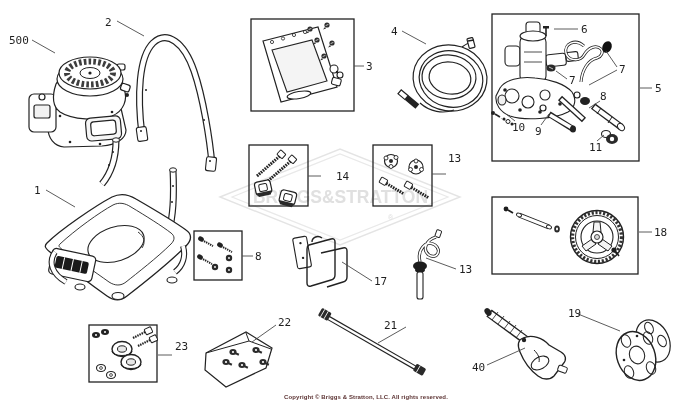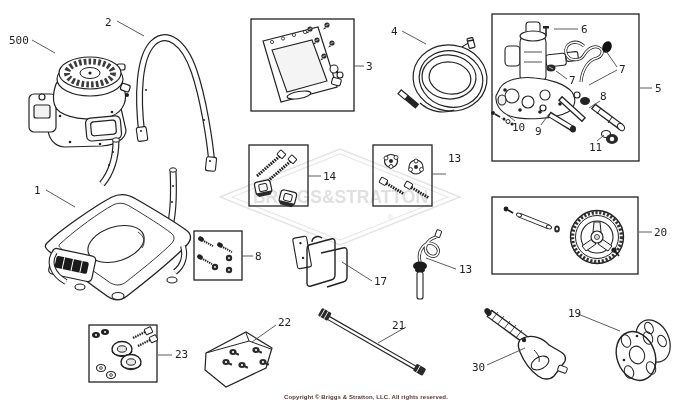--- a/index.html
+++ b/index.html
@@ -467,25 +467,25 @@
   <div class="callout" style="left:391px;top:26px">4</div>
   <div class="callout" style="left:655px;top:83px">5</div>
   <div class="callout" style="left:581px;top:24px">6</div>
   <div class="callout" style="left:569px;top:75px">7</div>
   <div class="callout" style="left:600px;top:91px">8</div>
   <div class="callout" style="left:535px;top:126px">9</div>
   <div class="callout" style="left:512px;top:122px">10</div>
   <div class="callout" style="left:589px;top:142px">11</div>
   <div class="callout" style="left:619px;top:64px">7</div>
   <div class="callout" style="left:448px;top:153px">13</div>
-  <div class="callout" style="left:323px;top:171px">14</div>
+  <div class="callout" style="left:336px;top:171px">14</div>
   <div class="callout" style="left:255px;top:251px">8</div>
   <div class="callout" style="left:374px;top:276px">17</div>
   <div class="callout" style="left:459px;top:264px">13</div>
-  <div class="callout" style="left:654px;top:227px">20</div>
+  <div class="callout" style="left:654px;top:227px">18</div>
   <div class="callout" style="left:568px;top:308px">19</div>
-  <div class="callout" style="left:472px;top:362px">30</div>
-  <div class="callout" style="left:392px;top:320px">21</div>
+  <div class="callout" style="left:472px;top:362px">40</div>
+  <div class="callout" style="left:384px;top:320px">21</div>
   <div class="callout" style="left:278px;top:317px">22</div>
-  <div class="callout" style="left:175px;top:349px">23</div>
+  <div class="callout" style="left:175px;top:341px">23</div>
 
   <div class="copyright">Copyright © Briggs &amp; Stratton, LLC. All rights reserved.</div>
 </div>
 
 </body></html>

